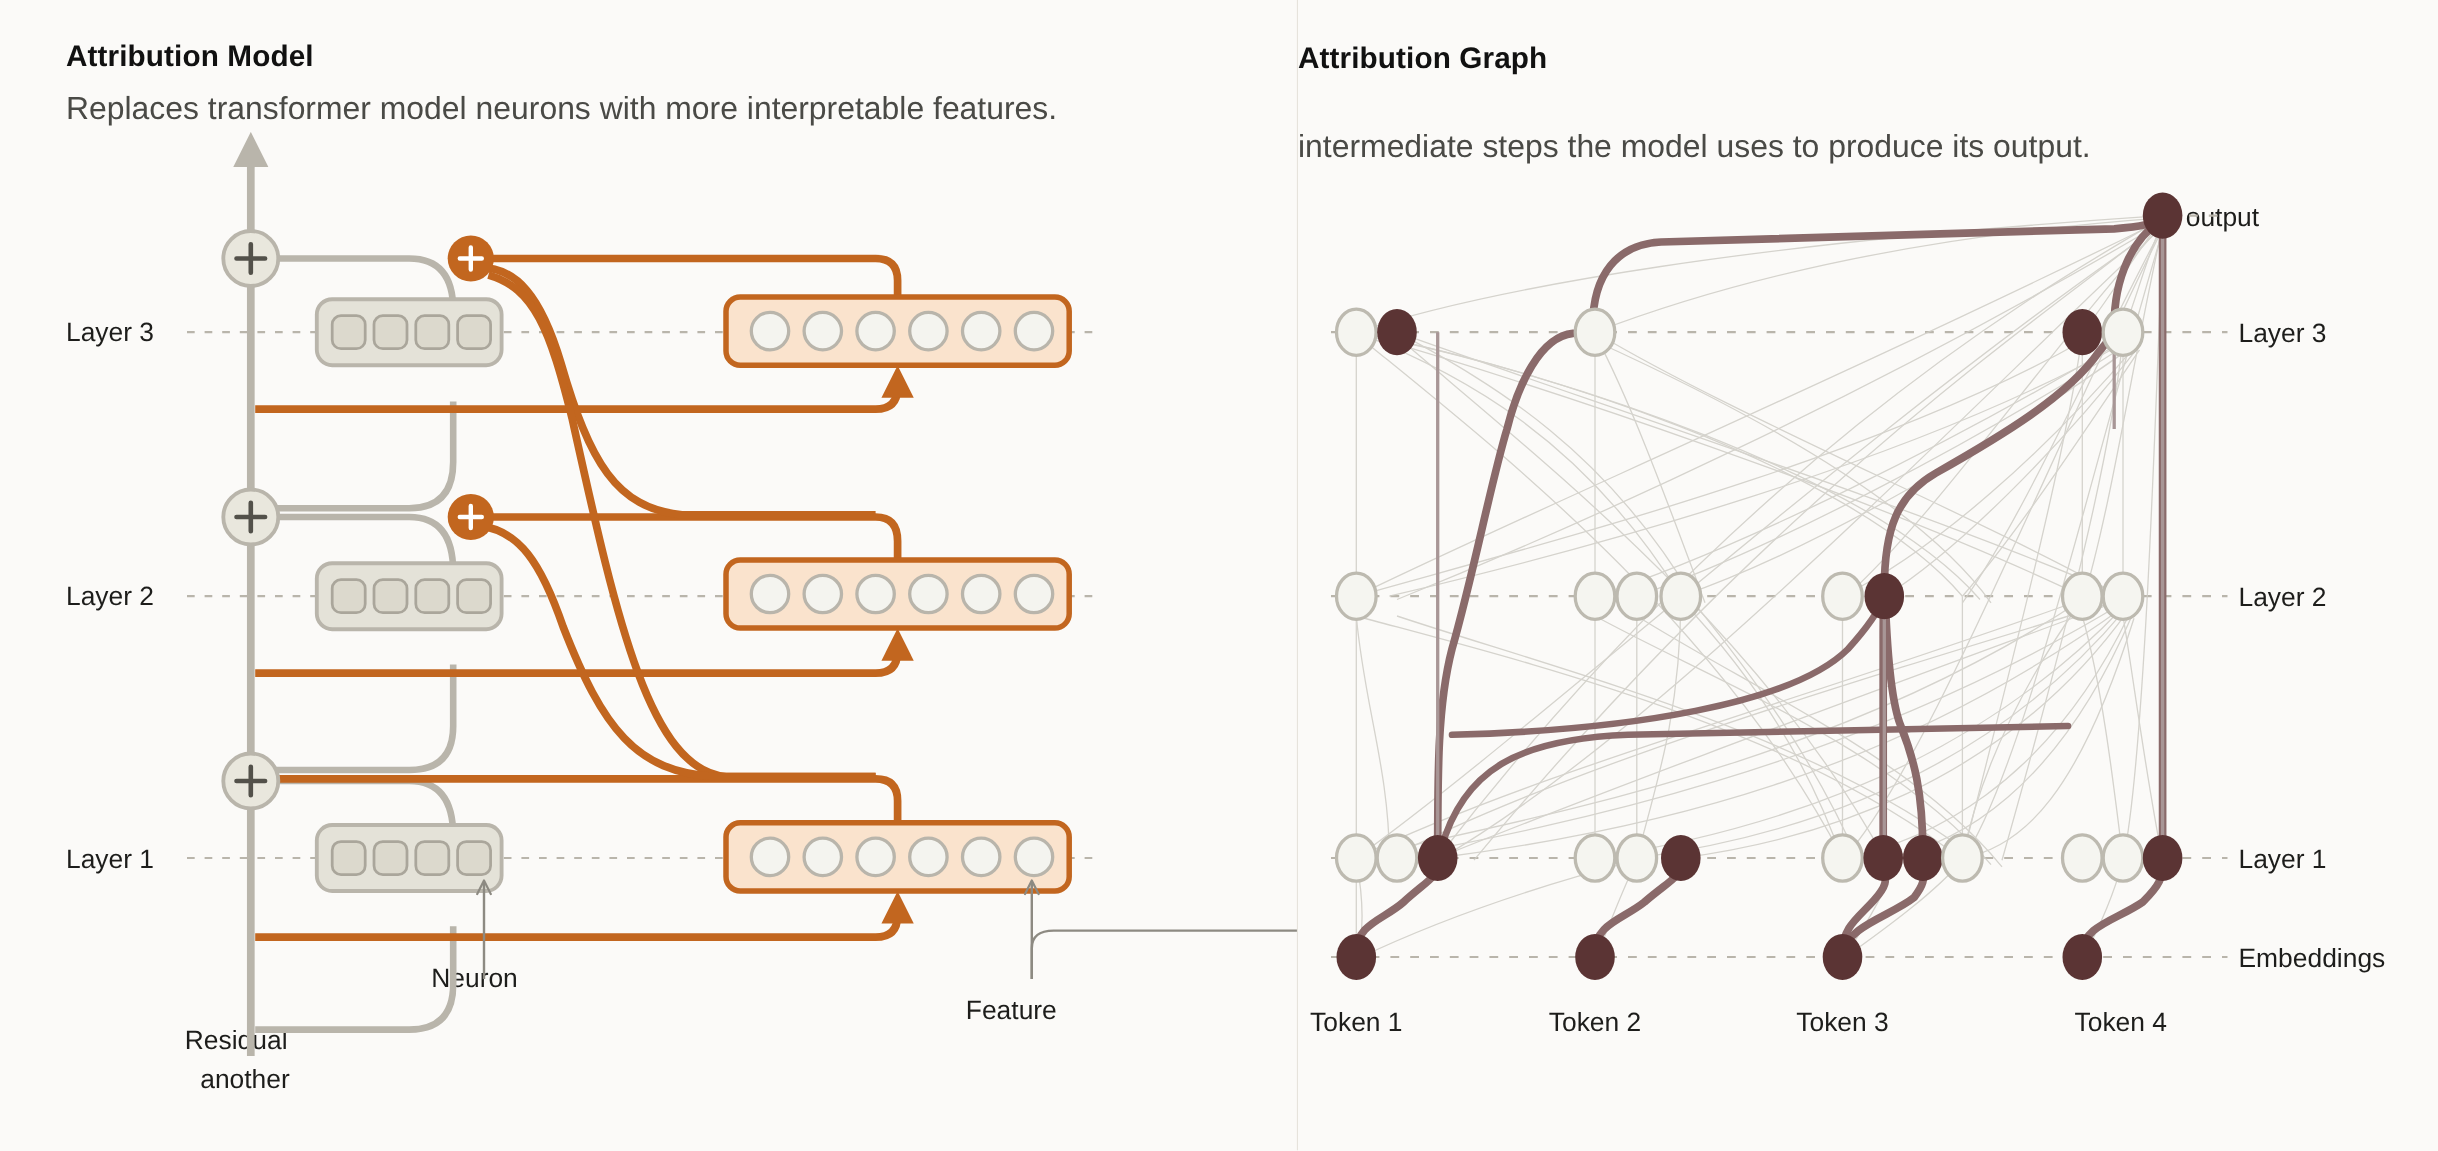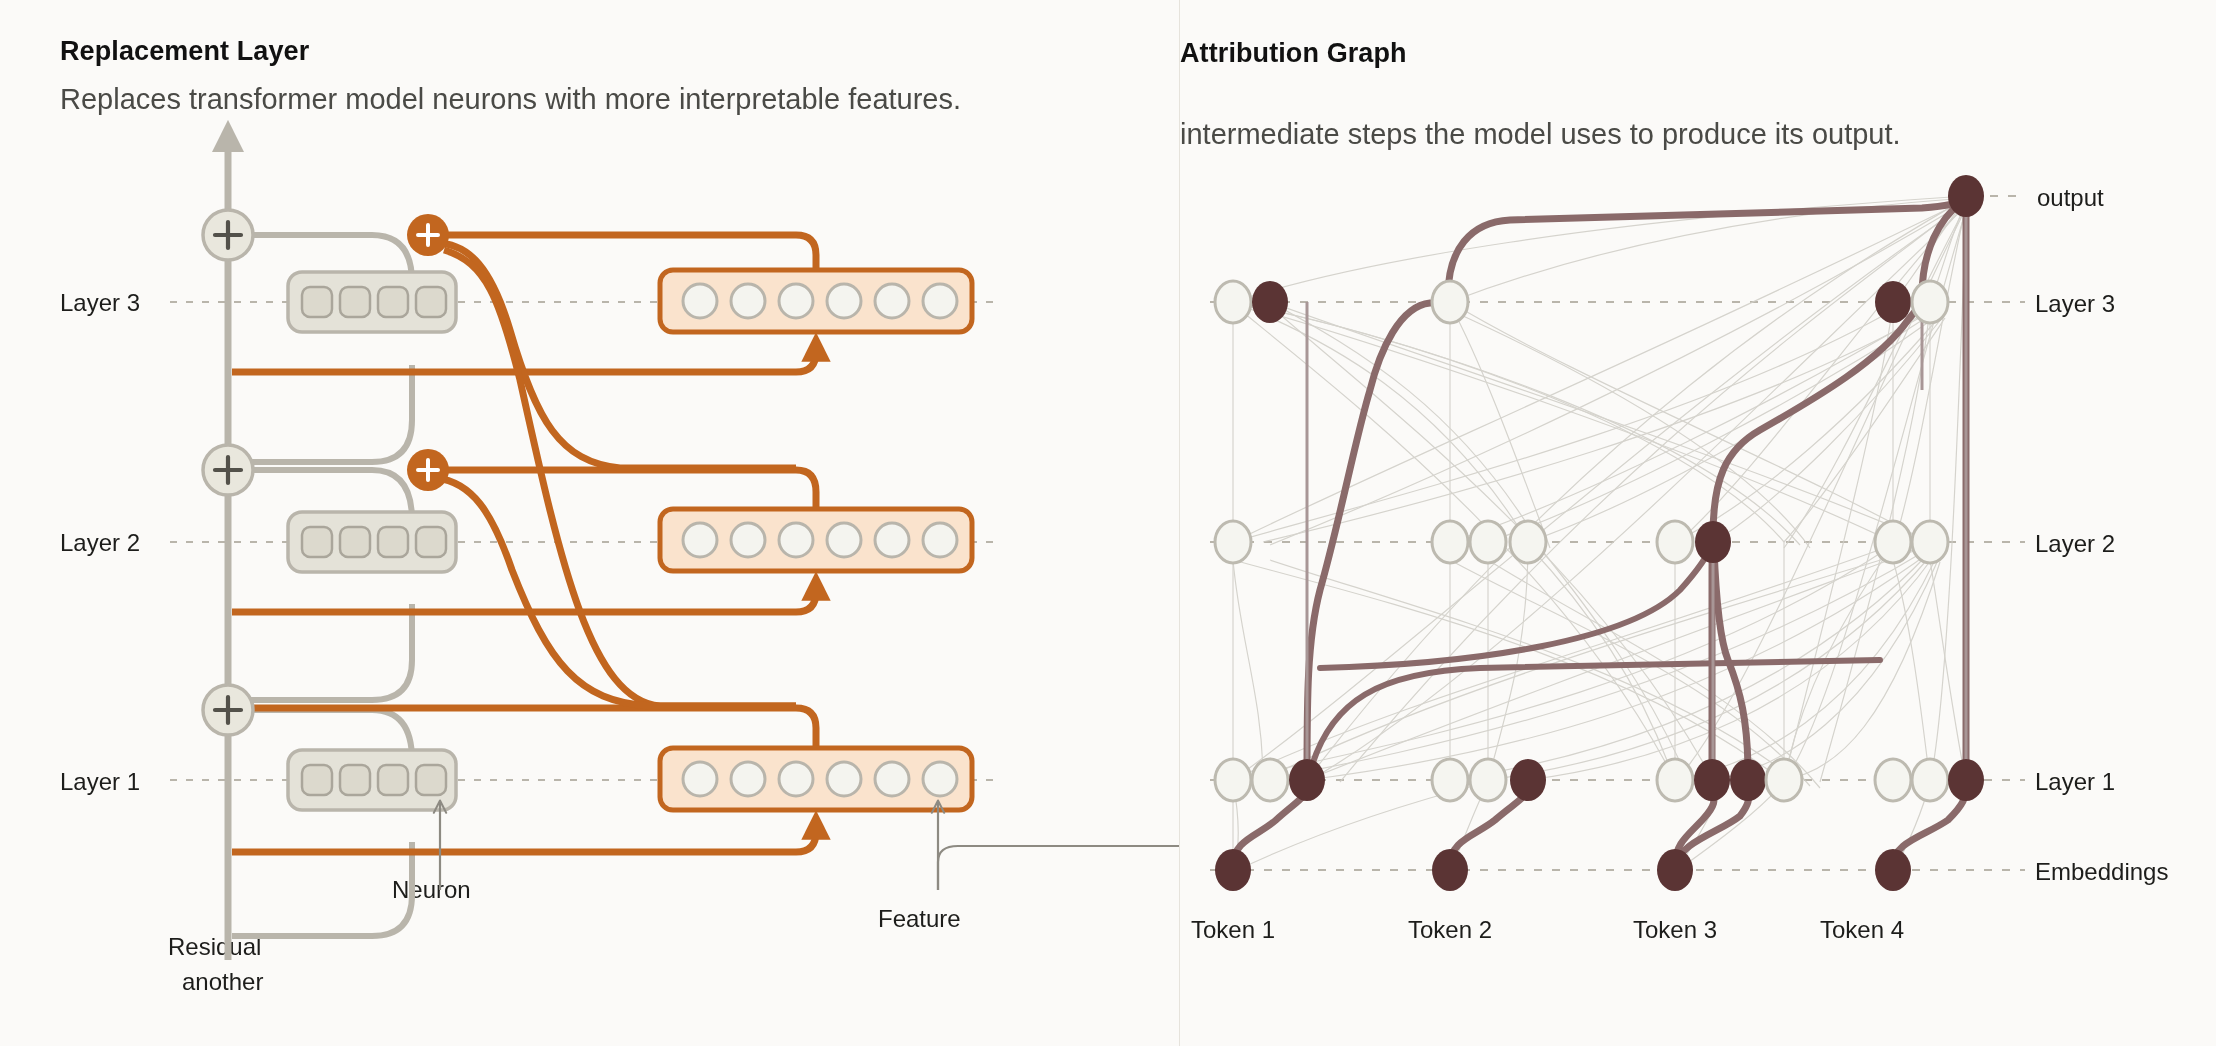--- a/index.html
+++ b/index.html
@@ -12,21 +12,21 @@
   .psub{position:absolute;font-size:29px;line-height:1.32;color:#4a4a46;}
   .axlabel{position:absolute;font-size:24px;color:#1d1d1b;white-space:nowrap;}
   svg{position:absolute;left:0;top:0;overflow:visible;}
   .vr{position:absolute;top:0;bottom:0;width:1px;background:#e6e3dc;}
 </style>
 </head>
 <body>
 
 <div class="panel" id="left-panel">
 
-  <div class="ptitle" style="left:60px;top:36px;">Replacement Layer</div>
+  <div class="ptitle" style="left:60px;top:36px;">Attribution Model</div>
   <div class="psub" style="left:60px;top:80px;width:1080px;">Replaces transformer model neurons with more interpretable features.</div>
 
   <div class="axlabel" style="left:60px;top:289px;">Layer 3</div>
   <div class="axlabel" style="left:60px;top:529px;">Layer 2</div>
   <div class="axlabel" style="left:60px;top:768px;">Layer 1</div>
 
   <div class="axlabel" style="left:392px;top:876px;">Neuron</div>
   <div class="axlabel" style="left:878px;top:905px;">Feature</div>
   <div class="axlabel" style="left:168px;top:933px;">Residual</div>
   <div class="axlabel" style="left:182px;top:968px;">another</div>
@@ -173,30 +173,30 @@
     </g>
   </svg>
 
   <div class="vr" style="left:1179px;"></div>
 </div>
 
 <div class="panel" id="right-panel">
   <div class="ptitle" style="left:0px;top:38px;">Attribution Graph</div>
   <div class="psub" style="left:0px;top:115px;width:960px;">intermediate steps the model uses to produce its output.</div>
 
-  <div class="axlabel" style="left:857px;top:184px;">output</div>
+  <div class="axlabel" style="left:807px;top:184px;">output</div>
   <div class="axlabel" style="left:855px;top:290px;">Layer 3</div>
   <div class="axlabel" style="left:855px;top:530px;">Layer 2</div>
   <div class="axlabel" style="left:855px;top:768px;">Layer 1</div>
   <div class="axlabel" style="left:855px;top:858px;">Embeddings</div>
 
   <div class="axlabel" style="left:0px;top:916px;width:150px;text-align:center;transform:translateX(-22px);">Token 1</div>
   <div class="axlabel" style="left:195px;top:916px;width:150px;text-align:center;">Token 2</div>
   <div class="axlabel" style="left:420px;top:916px;width:150px;text-align:center;">Token 3</div>
-  <div class="axlabel" style="left:640px;top:916px;width:150px;text-align:left;">Token 4</div>
+  <div class="axlabel" style="left:640px;top:916px;width:150px;text-align:right;">Token 4</div>
 
   <svg width="1036" height="1046" viewBox="0 0 1036 1046">
 
     <g stroke="#b9b5ab" stroke-width="2" stroke-dasharray="8 10" fill="none">
       <line x1="810" y1="196" x2="845" y2="196"></line>
       <line x1="30" y1="302" x2="845" y2="302"></line>
       <line x1="30" y1="542" x2="845" y2="542"></line>
       <line x1="30" y1="780" x2="845" y2="780"></line>
       <line x1="30" y1="870" x2="845" y2="870"></line>
     </g>

